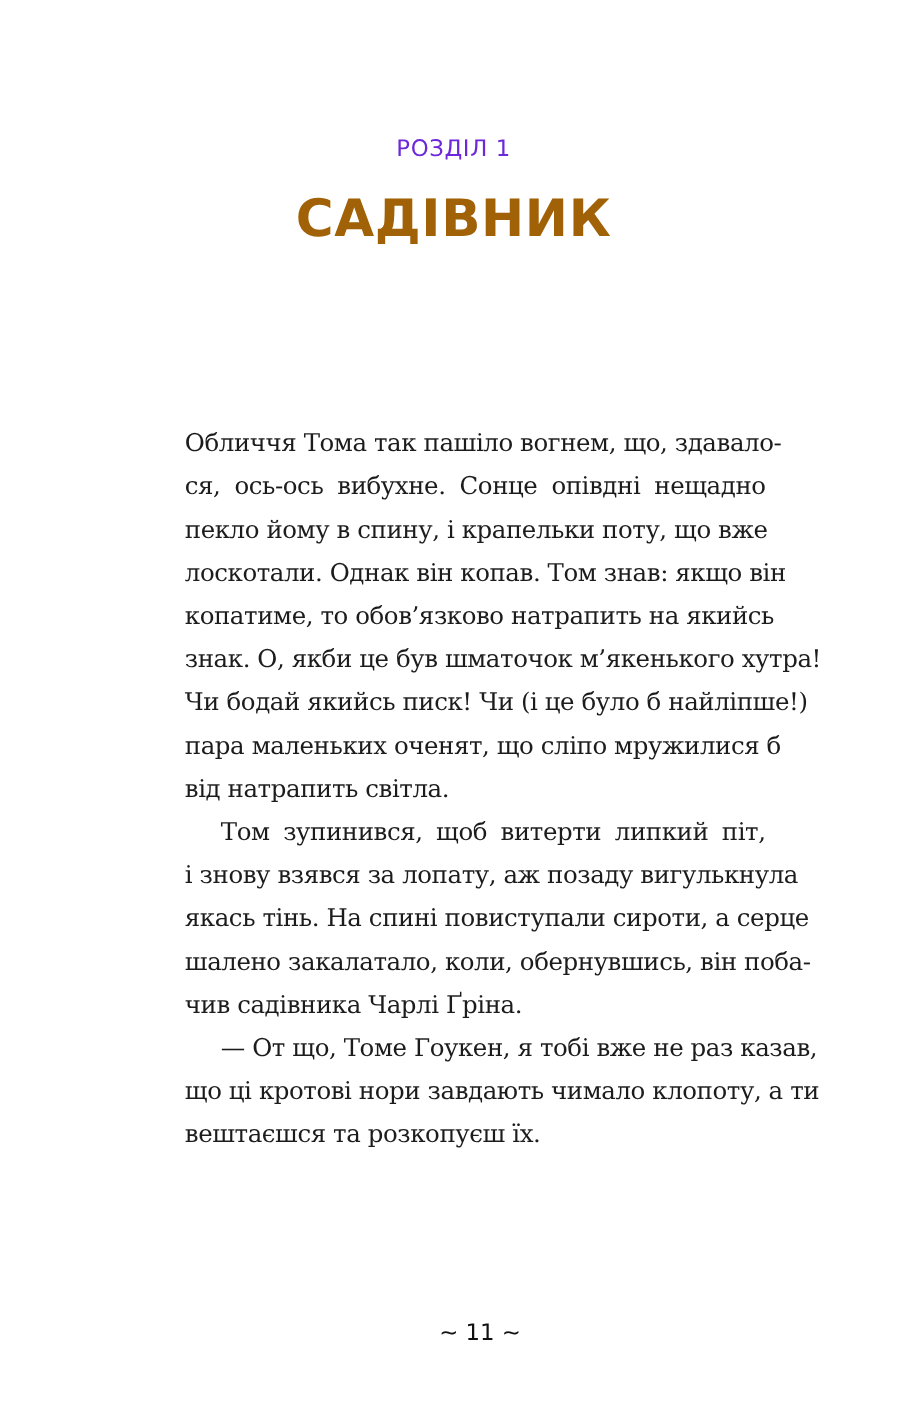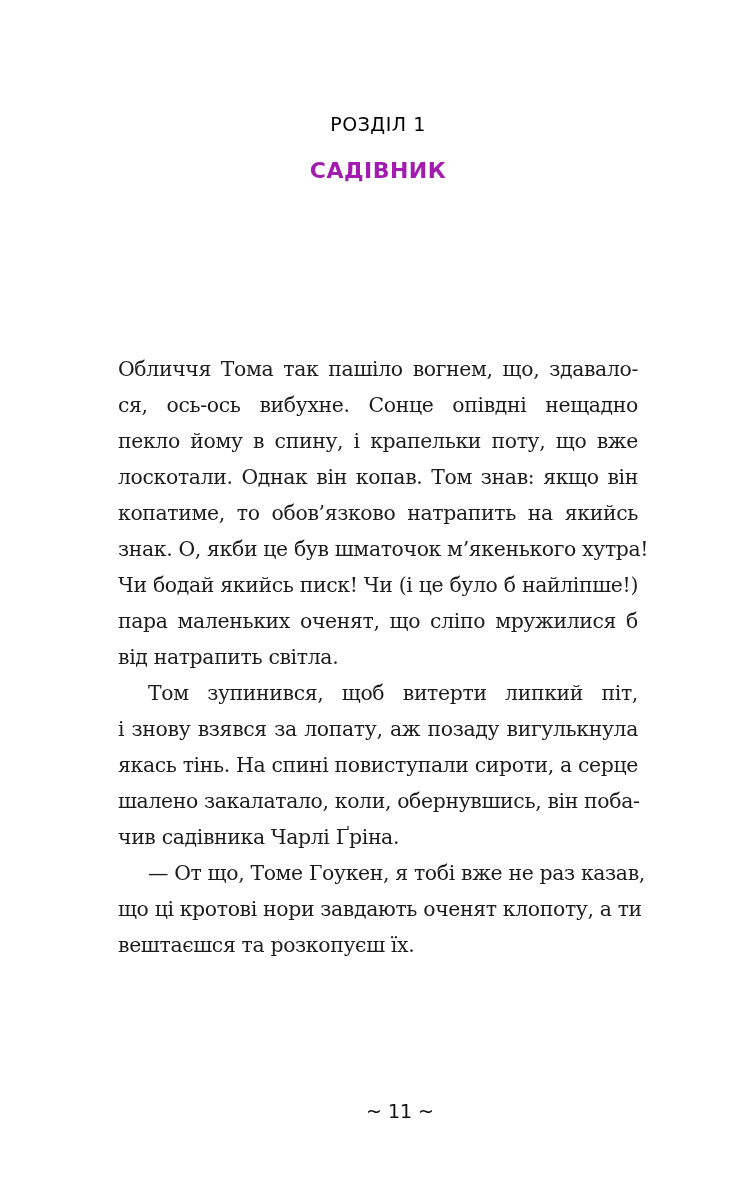--- a/index.html
+++ b/index.html
@@ -16,33 +16,33 @@
     }
     .chapter-label {
       position: absolute;
       top: 113px;
       left: 0;
       width: 756px;
       text-align: center;
       font-family: "DejaVu Sans", sans-serif;
       font-size: 19px;
       letter-spacing: 0.5px;
-      color: #000000;
+      color: #6d28d9;
     }
     .chapter-title {
       position: absolute;
       top: 158px;
       left: 0;
       width: 756px;
       text-align: center;
       font-family: "DejaVu Sans", sans-serif;
       font-weight: bold;
-      font-size: 22px;
+      font-size: 43px;
       letter-spacing: 0.5px;
-      color: #a21caf;
+      color: #a16207;
     }
     .body-text {
       position: absolute;
       top: 351px;
       left: 118px;
       width: 520px;
       font-family: "DejaVu Serif", serif;
       font-size: 20.4px;
       line-height: 36px;
       color: #1c1c1c;
@@ -52,20 +52,21 @@
       margin: 0;
       text-align: justify;
       text-align-last: left;
       hyphens: manual;
     }
     .line {
       display: block;
       text-align: justify;
       text-align-last: justify;
       white-space: nowrap;
+      margin-left: 36px;
     }
     .line.last {
       text-align-last: left;
     }
     .page-number {
       position: absolute;
       top: 1100px;
       left: 0;
       width: 756px;
       text-align: center;
@@ -96,21 +97,21 @@
     </p>
     <p>
       <span class="line" style="padding-left:30px">Том зупинився, щоб витерти липкий піт,</span>
       <span class="line">і знову взявся за лопату, аж позаду вигулькнула</span>
       <span class="line">якась тінь. На спині повиступали сироти, а серце</span>
       <span class="line">шалено закалатало, коли, обернувшись, він поба-</span>
       <span class="line last">чив садівника Чарлі Ґріна.</span>
     </p>
     <p>
       <span class="line" style="padding-left:30px">— От що, Томе Гоукен, я тобі вже не раз казав,</span>
-      <span class="line">що ці кротові нори завдають оченят клопоту, а ти</span>
+      <span class="line">що ці кротові нори завдають чималo клопоту, а ти</span>
       <span class="line last">вештаєшся та розкопуєш їх.</span>
     </p>
     <p>
     </p>
   </div>
 
   <div class="page-number">~ 11 ~</div>
 </div>
 
 </body></html>

